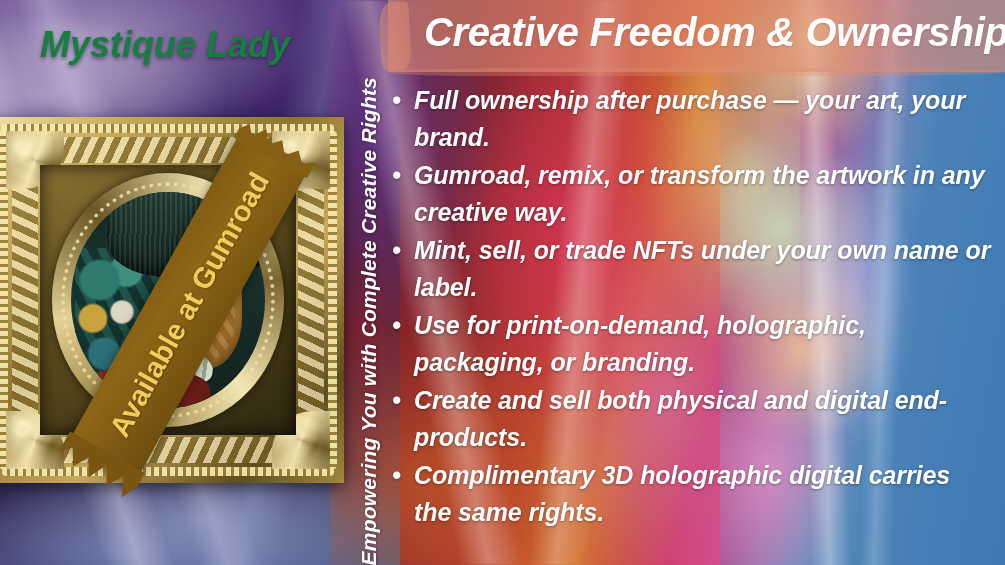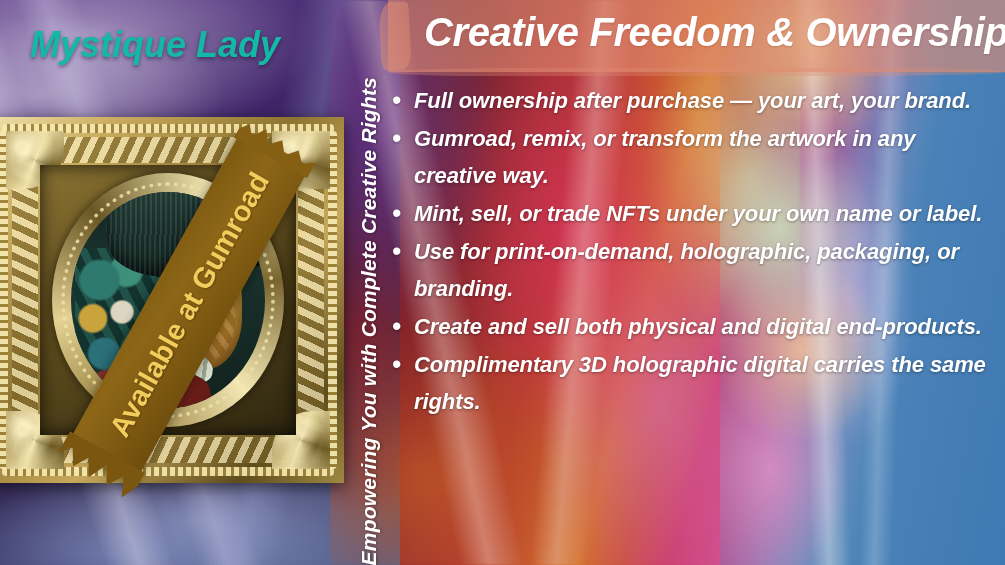--- a/index.html
+++ b/index.html
@@ -105,23 +105,23 @@
   }
   .header-title {
     position:absolute; left:424px; top:10px;
     font-size:40px; font-weight:bold; font-style:italic;
     color:#ffffff; letter-spacing:-0.4px; white-space:nowrap;
     text-shadow:0 1px 2px rgba(120,50,40,0.25);
   }
 
   
   .poster-title {
-    position:absolute; left:30px; top:24px;
+    position:absolute; left:40px; top:24px;
     font-size:36px; font-weight:bold; font-style:italic;
-    color:#14b8a6; white-space:nowrap;
+    color:#15803d; white-space:nowrap;
     text-shadow:0 2px 4px rgba(30,10,50,0.55);
   }
 
   
   .frame-wrap {
     position:absolute; left:-8px; top:117px; width:352px; height:366px;
   }
   .frame-outer {
     position:absolute; inset:0;
     background:
@@ -309,21 +309,21 @@
   }
   .bullet-dot {
     flex:0 0 auto;
     width:22px;
     font-size:27px; line-height:37px;
     color:#ffffff; text-align:left;
     text-shadow:0 1px 3px rgba(0,0,0,0.35);
   }
   .bullet-text {
     flex:1 1 auto;
-    font-size:22px; font-weight:bold; font-style:italic;
+    font-size:25px; font-weight:bold; font-style:italic;
     line-height:37px; color:#ffffff;
     letter-spacing:-0.1px;
     text-shadow:0 1px 3px rgba(0,0,0,0.38);
   }
 </style>
 </head>
 <body>
 
 <div id="poster">
 

